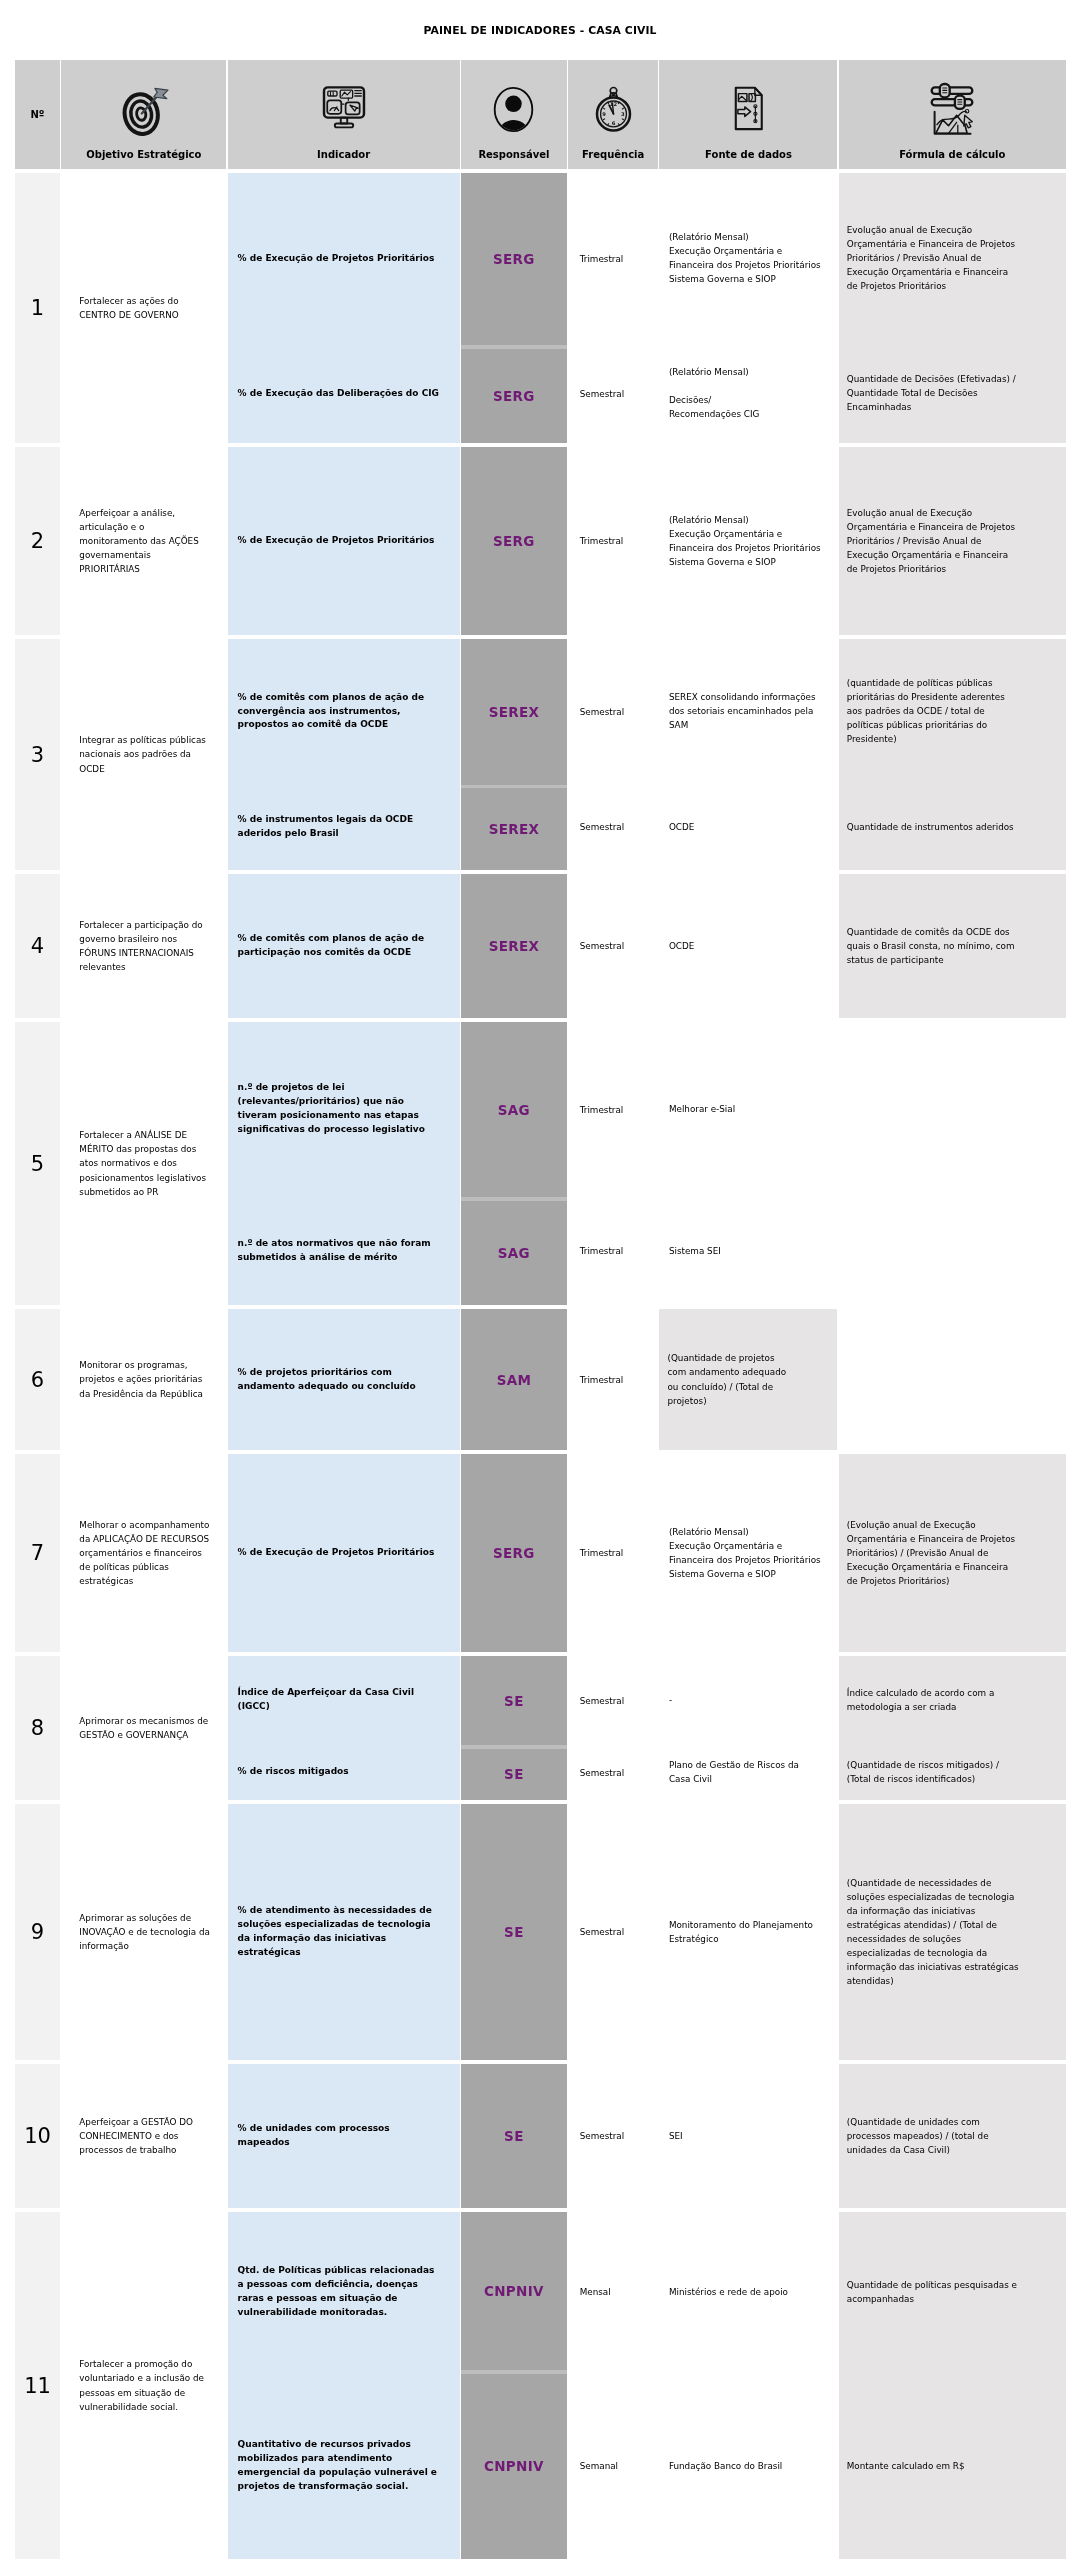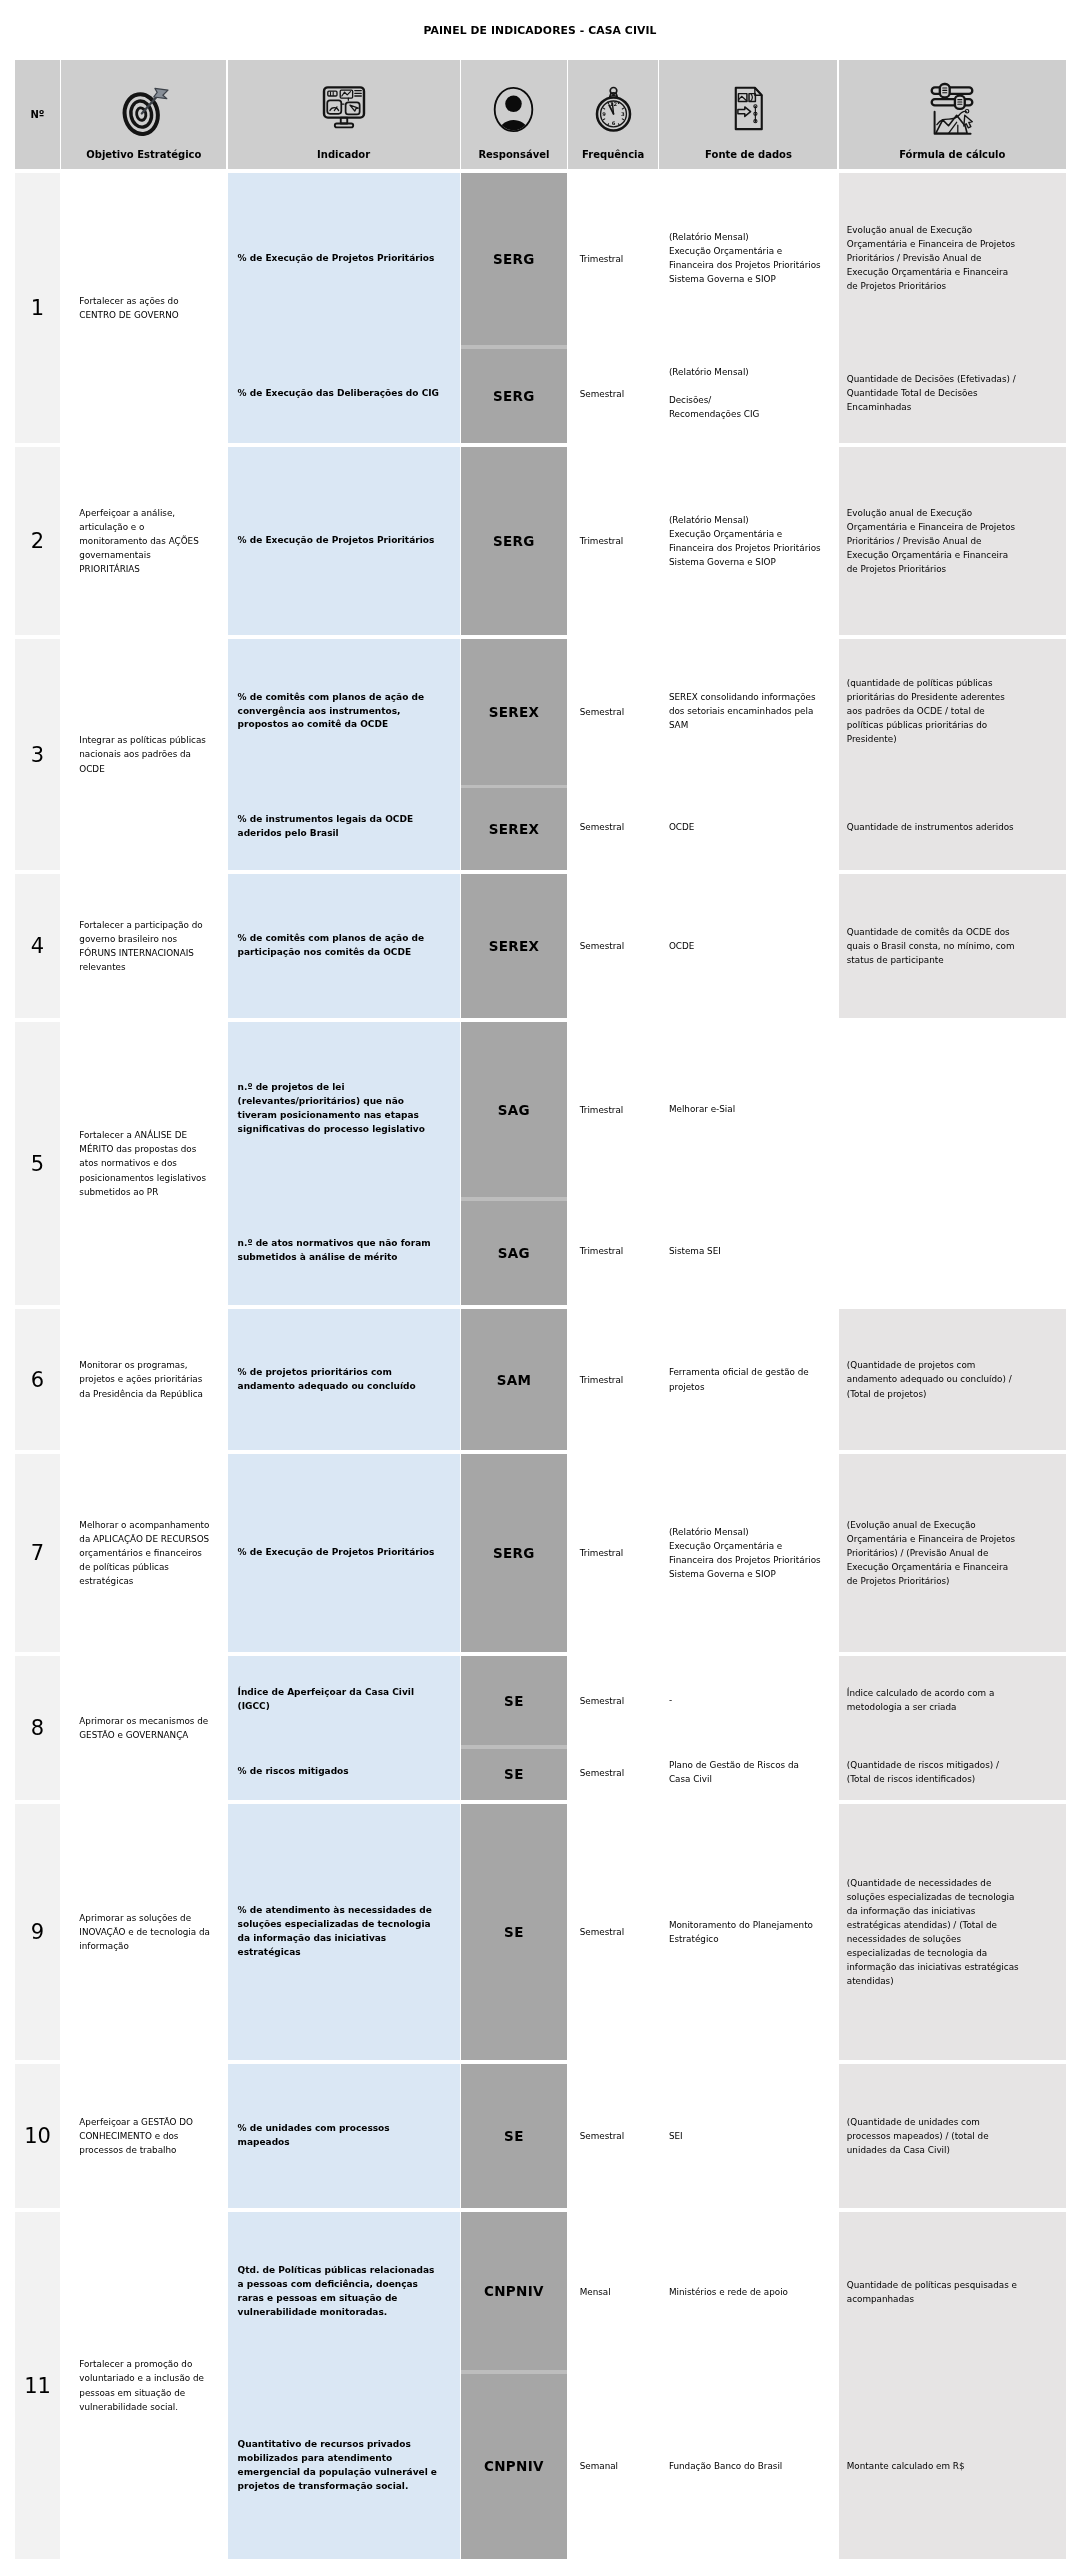--- a/index.html
+++ b/index.html
@@ -17,21 +17,21 @@
   
   .row{}
   .cell{min-height:0;}
   .c-num{background:#f2f2f2;display:flex;align-items:center;justify-content:center;font-size:21px;}
   .c-obj{background:#ffffff;display:flex;align-items:center;padding:4px 16px 4px 18px;font-size:8.8px;line-height:1.6;}
   .col{display:flex;flex-direction:column;}
   .sub{flex-basis:0;min-height:0;display:flex;}
   .c-ind{background:#dae7f4;}
   .c-ind .sub{align-items:center;padding:5.4px 19px 5.4px 10px;font-size:9px;font-weight:bold;line-height:1.55;}
   .c-resp{background:#bdbdbd;row-gap:3.4px;}
-  .c-resp .sub{background:#a6a6a6;align-items:center;justify-content:center;color:#000000;font-size:13.5px;font-weight:bold;letter-spacing:0.3px;}
+  .c-resp .sub{background:#a6a6a6;align-items:center;justify-content:center;color:#701a75;font-size:13.5px;font-weight:bold;letter-spacing:0.3px;}
   .c-freq{background:#ffffff;justify-content:flex-end;}
   .c-freq .sub{align-items:center;padding:4px 4px 4px 11.5px;font-size:8.8px;}
   .c-fonte{background:#ffffff;}
   .c-fonte .sub{flex-direction:column;justify-content:center;padding:6.7px 16px 6.7px 9.4px;font-size:8.8px;line-height:1.6;white-space:pre-line;}
   .c-form{background:#e6e4e4;}
   .c-form .sub{flex-direction:column;justify-content:center;padding:6.7px 45px 6.7px 8px;font-size:8.8px;line-height:1.6;}
 </style>
 </head>
 <body>
 
@@ -321,23 +321,20 @@
       <div class="sub" style="flex-grow:1">
           <div>% de projetos prioritários com andamento adequado ou concluído</div>
         </div>
     </div>
     <div class="col c-resp">
       <div class="sub" style="flex-grow:1">SAM</div>
     </div>
     <div class="col c-freq">
       <div class="sub" style="flex-grow:1">Trimestral</div>
     </div>
-    <div class="col c-fonte">
-      <div class="sub" style="flex-grow:1">Ferramenta oficial de gestão de projetos</div>
-    </div>
     <div class="col c-form">
       <div class="sub" style="flex-grow:1">(Quantidade de projetos com andamento adequado ou concluído) / (Total de projetos)</div>
     </div>
   </div>
 
   <div class="grid row" style="min-height:198px">
     <div class="cell c-num">7</div>
     <div class="cell c-obj">
         <div>Melhorar o acompanhamento da APLICAÇÃO DE RECURSOS orçamentários e financeiros de políticas públicas estratégicas</div>
       </div>

